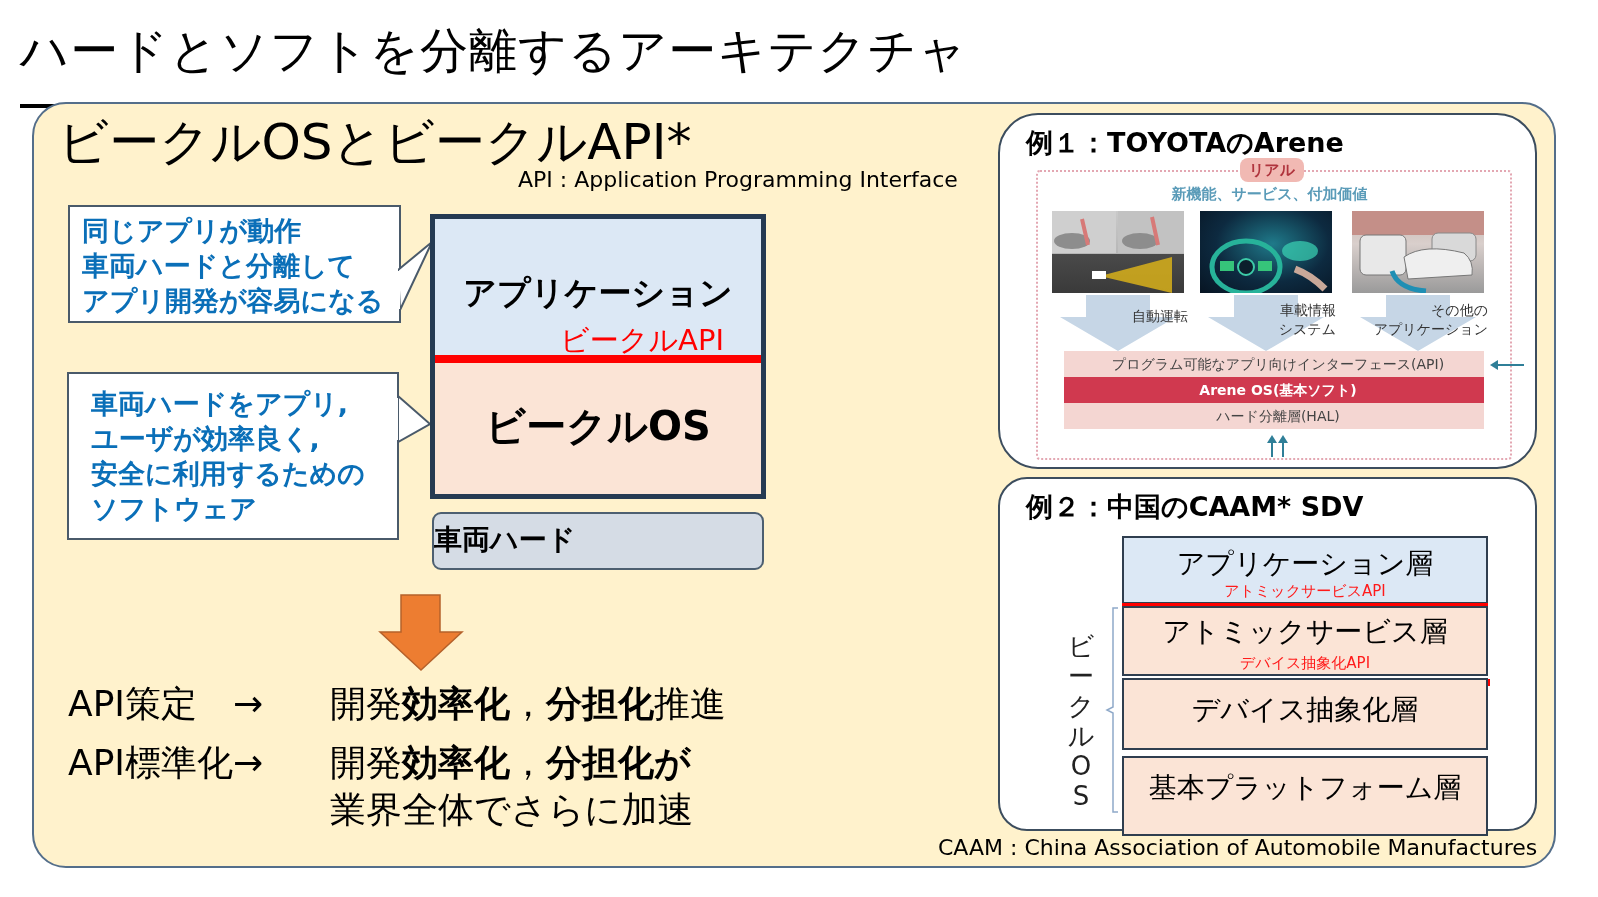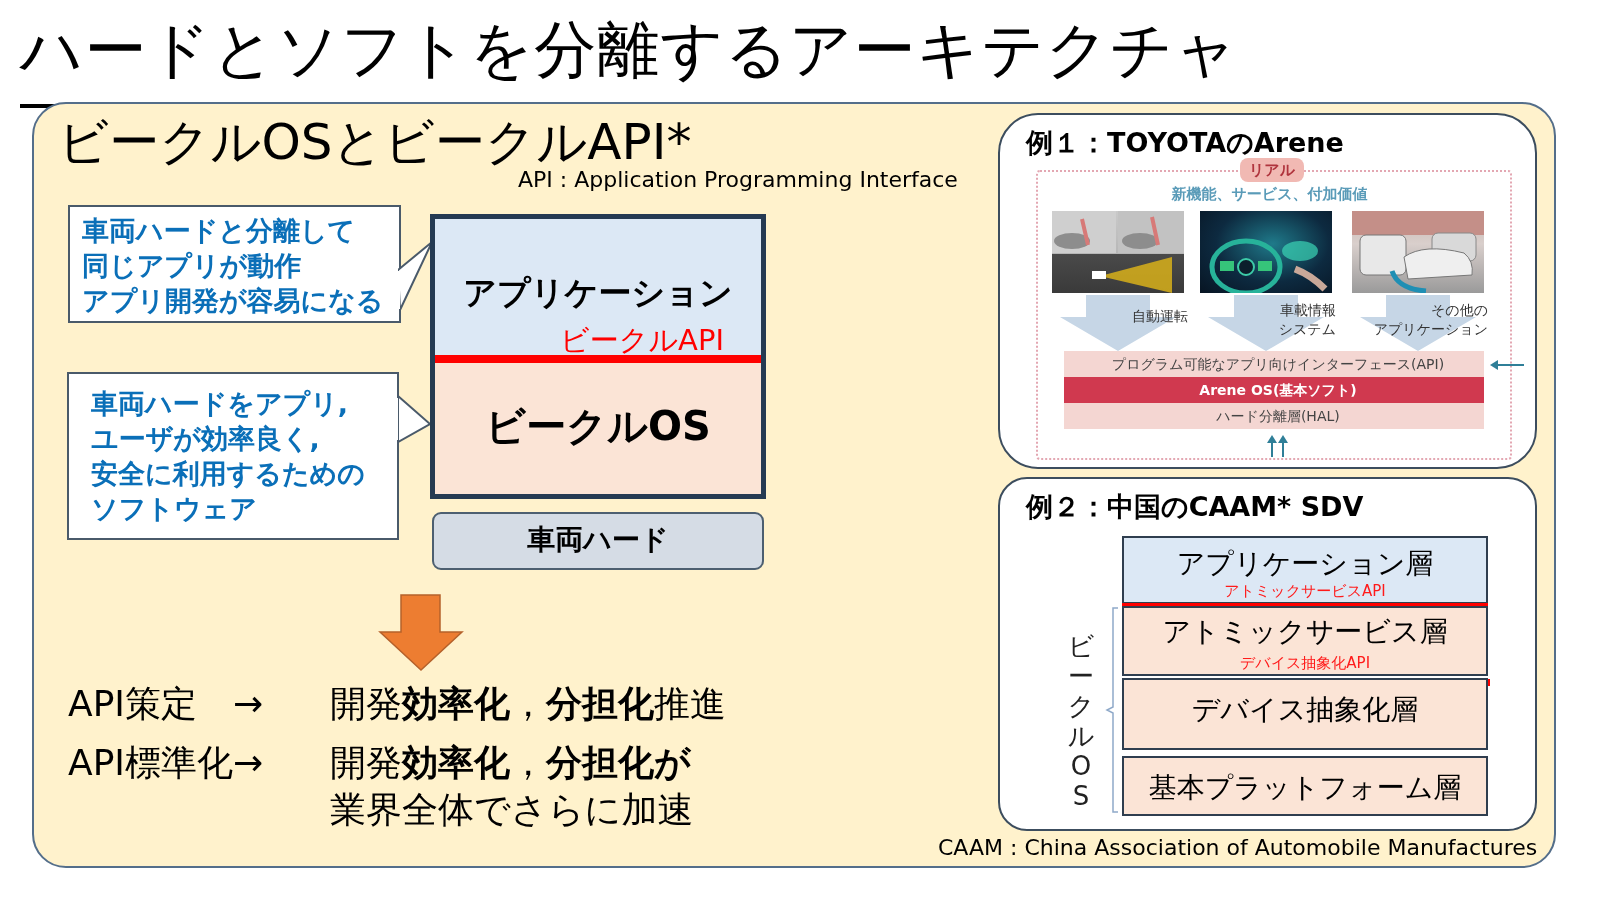--- a/index.html
+++ b/index.html
@@ -1,21 +1,21 @@
 <!DOCTYPE html>
 <html><head>
 <meta charset="utf-8">
 <style>
   * { box-sizing: border-box; margin: 0; padding: 0; }
   html, body { width: 1598px; height: 897px; background: #ffffff; overflow: hidden; }
   body { position: relative; font-family: "DejaVu Sans", "Liberation Sans", sans-serif; color: #000; }
 
   .page-title {
     position: absolute; left: 20px; top: 10px; width: 1368px;
-    font-size: 62px; line-height: 80px; letter-spacing: 1px;
+    font-size: 48px; line-height: 80px; letter-spacing: 1px;
     font-weight: normal; white-space: nowrap;
     border-bottom: 4px solid #000; padding-bottom: 14px;
     transform-origin: left top;
   }
   .main-panel {
     position: absolute; left: 32px; top: 102px; width: 1524px; height: 766px;
     background: #fff2cc; border: 2px solid #546e8a; border-radius: 34px;
   }
   .subtitle {
     position: absolute; left: 58px; top: 112px;
@@ -58,21 +58,21 @@
     position: absolute; left: 0; top: 144px; width: 100%; height: 131px;
     background: #fbe4d6;
   }
   .stack-os-label {
     position: absolute; left: 0; width: 100%; top: 36px; text-align: center;
     font-size: 40px; font-weight: bold; white-space: nowrap;
   }
   .hw-box {
     position: absolute; left: 432px; top: 512px; width: 332px; height: 58px;
     background: #d5dce5; border: 2px solid #4d5f70; border-radius: 9px;
-    text-align: center; font-size: 28px; font-weight: bold; line-height: 52px;
+    text-align: left; font-size: 28px; font-weight: bold; line-height: 52px;
   }
   .down-arrow { position: absolute; left: 376px; top: 594px; }
 
   .result-row { position: absolute; font-size: 36px; line-height: 44px; white-space: nowrap; }
   .result-row b { font-weight: bold; }
   .r1-left { left: 68px; top: 682px; }
   .r1-right { left: 330px; top: 682px; }
   .r2-left { left: 68px; top: 741px; }
   .r2-right { left: 330px; top: 741px; }
   .r3-right { left: 330px; top: 788px; }
@@ -122,21 +122,21 @@
     position: absolute; left: 998px; top: 477px; width: 539px; height: 354px;
     background: #fff; border: 2px solid #3c4d5e; border-radius: 29px;
   }
   .sdv-layer {
     position: absolute; left: 122px; width: 366px; border: 2px solid #2f3e4f;
     text-align: center; font-size: 28px; white-space: nowrap;
   }
   .sdv-app { top: 57px; height: 68px; background: #dce8f5; }
   .sdv-atomic { top: 127px; height: 70px; background: #fbe4d6; }
   .sdv-device { top: 199px; height: 72px; background: #fbe4d6; }
-  .sdv-base { top: 277px; height: 60px; background: #fbe4d6; }
+  .sdv-base { top: 277px; height: 80px; background: #fbe4d6; }
   .sdv-main-label { position: absolute; left: 0; width: 100%; }
   .sdv-api-label {
     position: absolute; left: 0; width: 100%; font-size: 15px; color: #ff1a1a; line-height: 22px;
   }
   .sdv-red-line { position: absolute; height: 7px; background: #ff0000; }
   .bracket { position: absolute; left: 104px; top: 128px; }
   .vertical-label {
     position: absolute; left: 66px; top: 152px; width: 30px;
     font-size: 26px; line-height: 30px; text-align: center; color: #222;
   }
@@ -149,22 +149,22 @@
 <body>
 
 <h1 class="page-title">ハードとソフトを分離するアーキテクチャ</h1>
 
 <div class="main-panel"></div>
 
 <div class="subtitle">ビークルOSとビークルAPI*</div>
 <div class="api-note">API : Application Programming Interface</div>
 
 <div class="callout callout-1">
+  <span class="line">同じアプリが動作</span>
   <span class="line">車両ハードと分離して</span>
-  <span class="line">同じアプリが動作</span>
   <span class="line">アプリ開発が容易になる</span>
 </div>
 <svg class="pointer" style="left:398px;top:240px" width="40" height="80" viewBox="0 0 40 80">
   <polygon points="0,30 34,2 2,70" fill="#fff" stroke="#4a5a6a" stroke-width="2"></polygon>
   <rect x="-2" y="31" width="4" height="38" fill="#fff"></rect>
 </svg>
 
 <div class="callout callout-2">
   <span class="line">車両ハードをアプリ,</span>
   <span class="line">ユーザが効率良く,</span>

